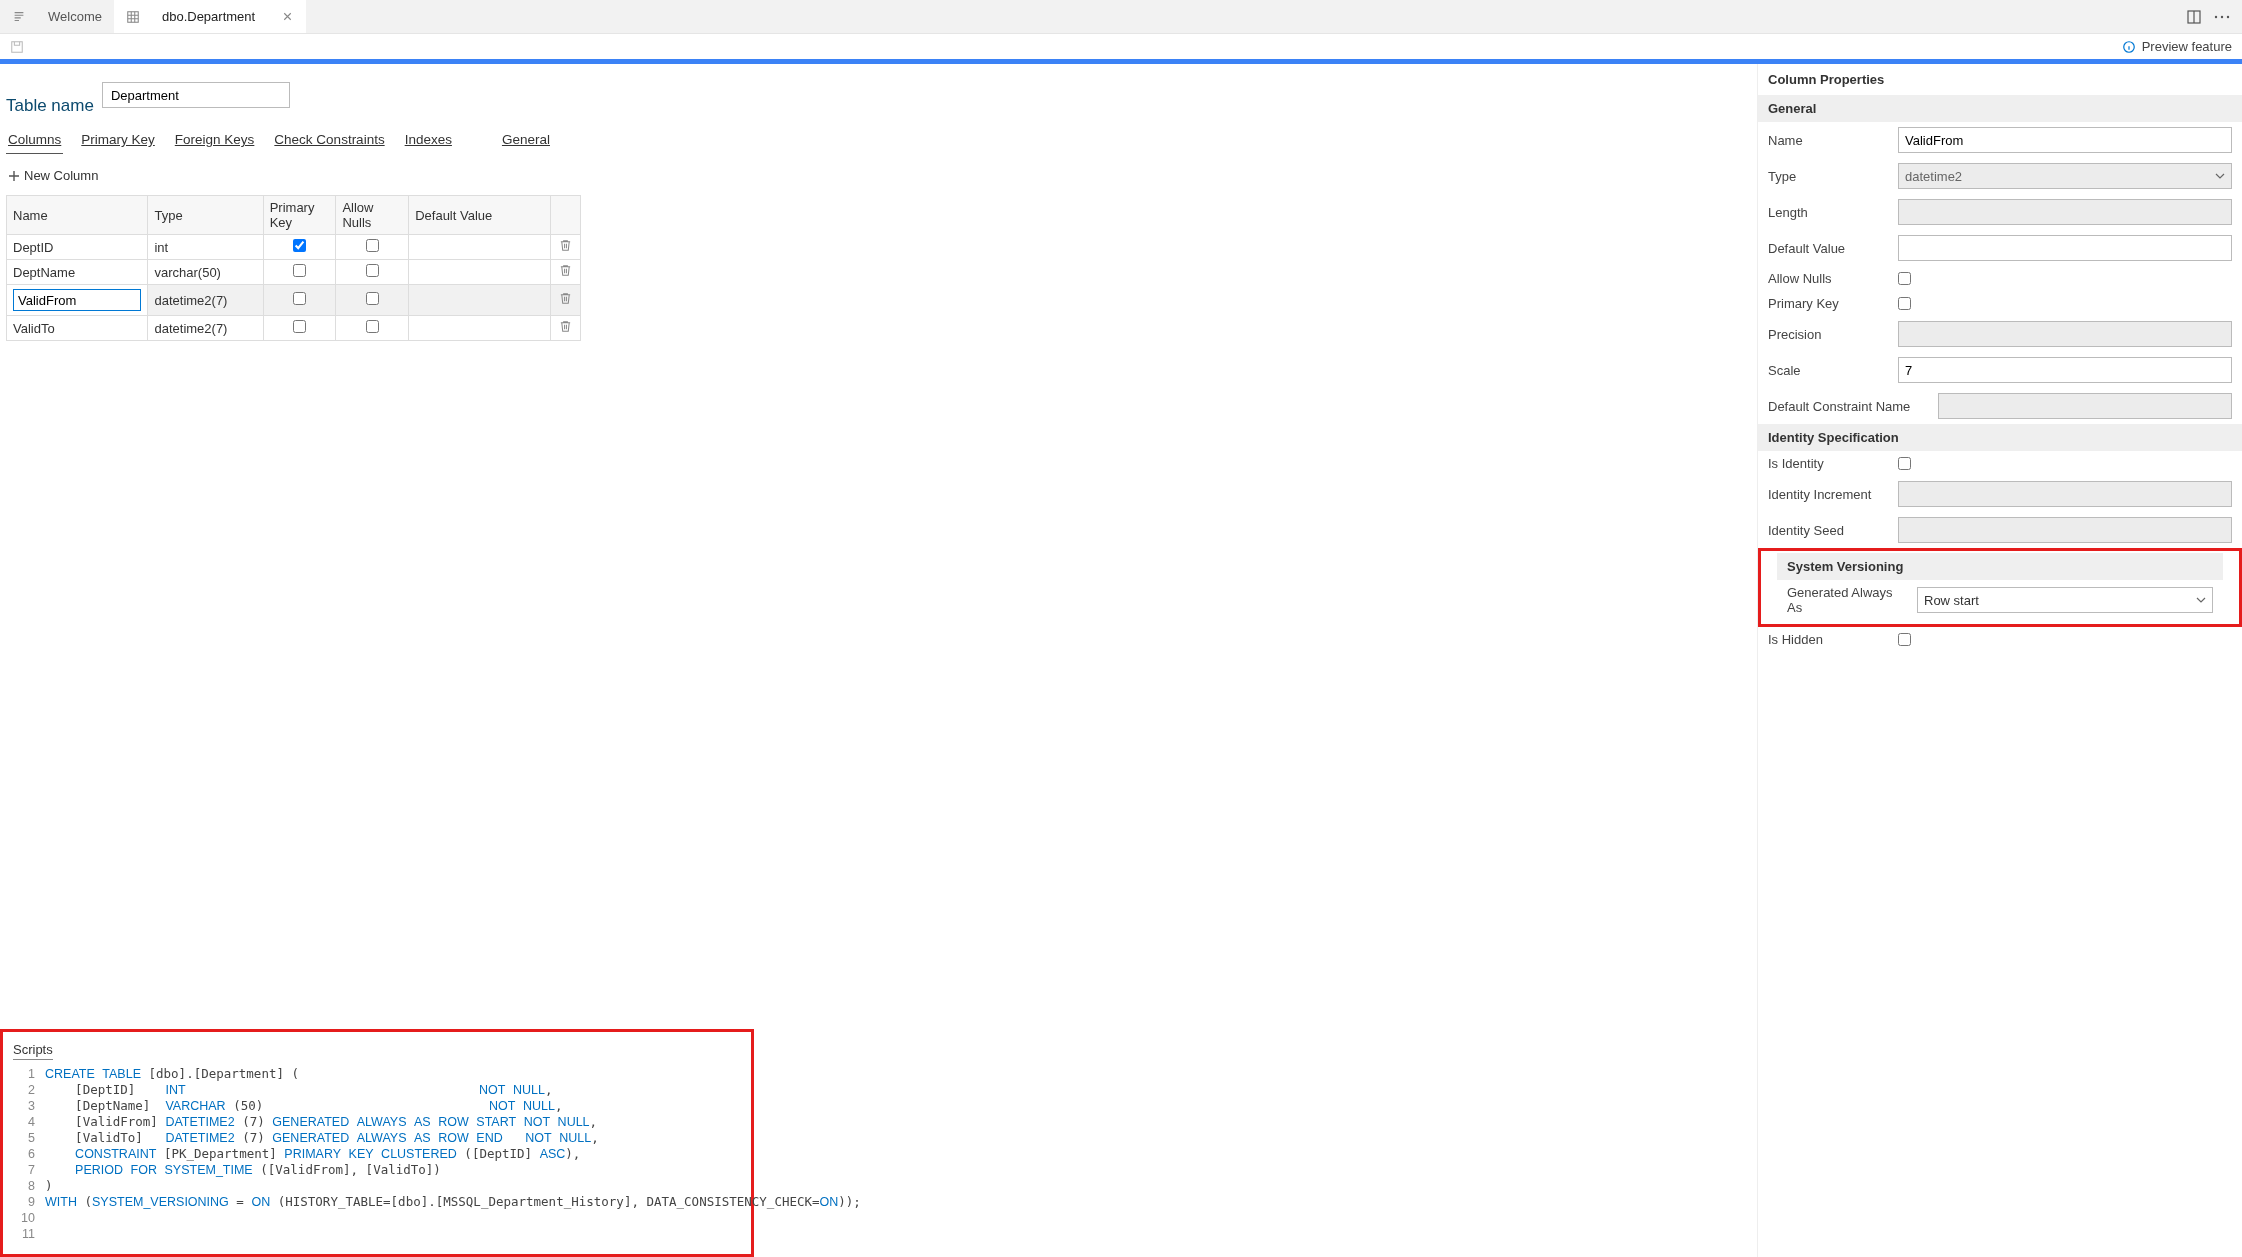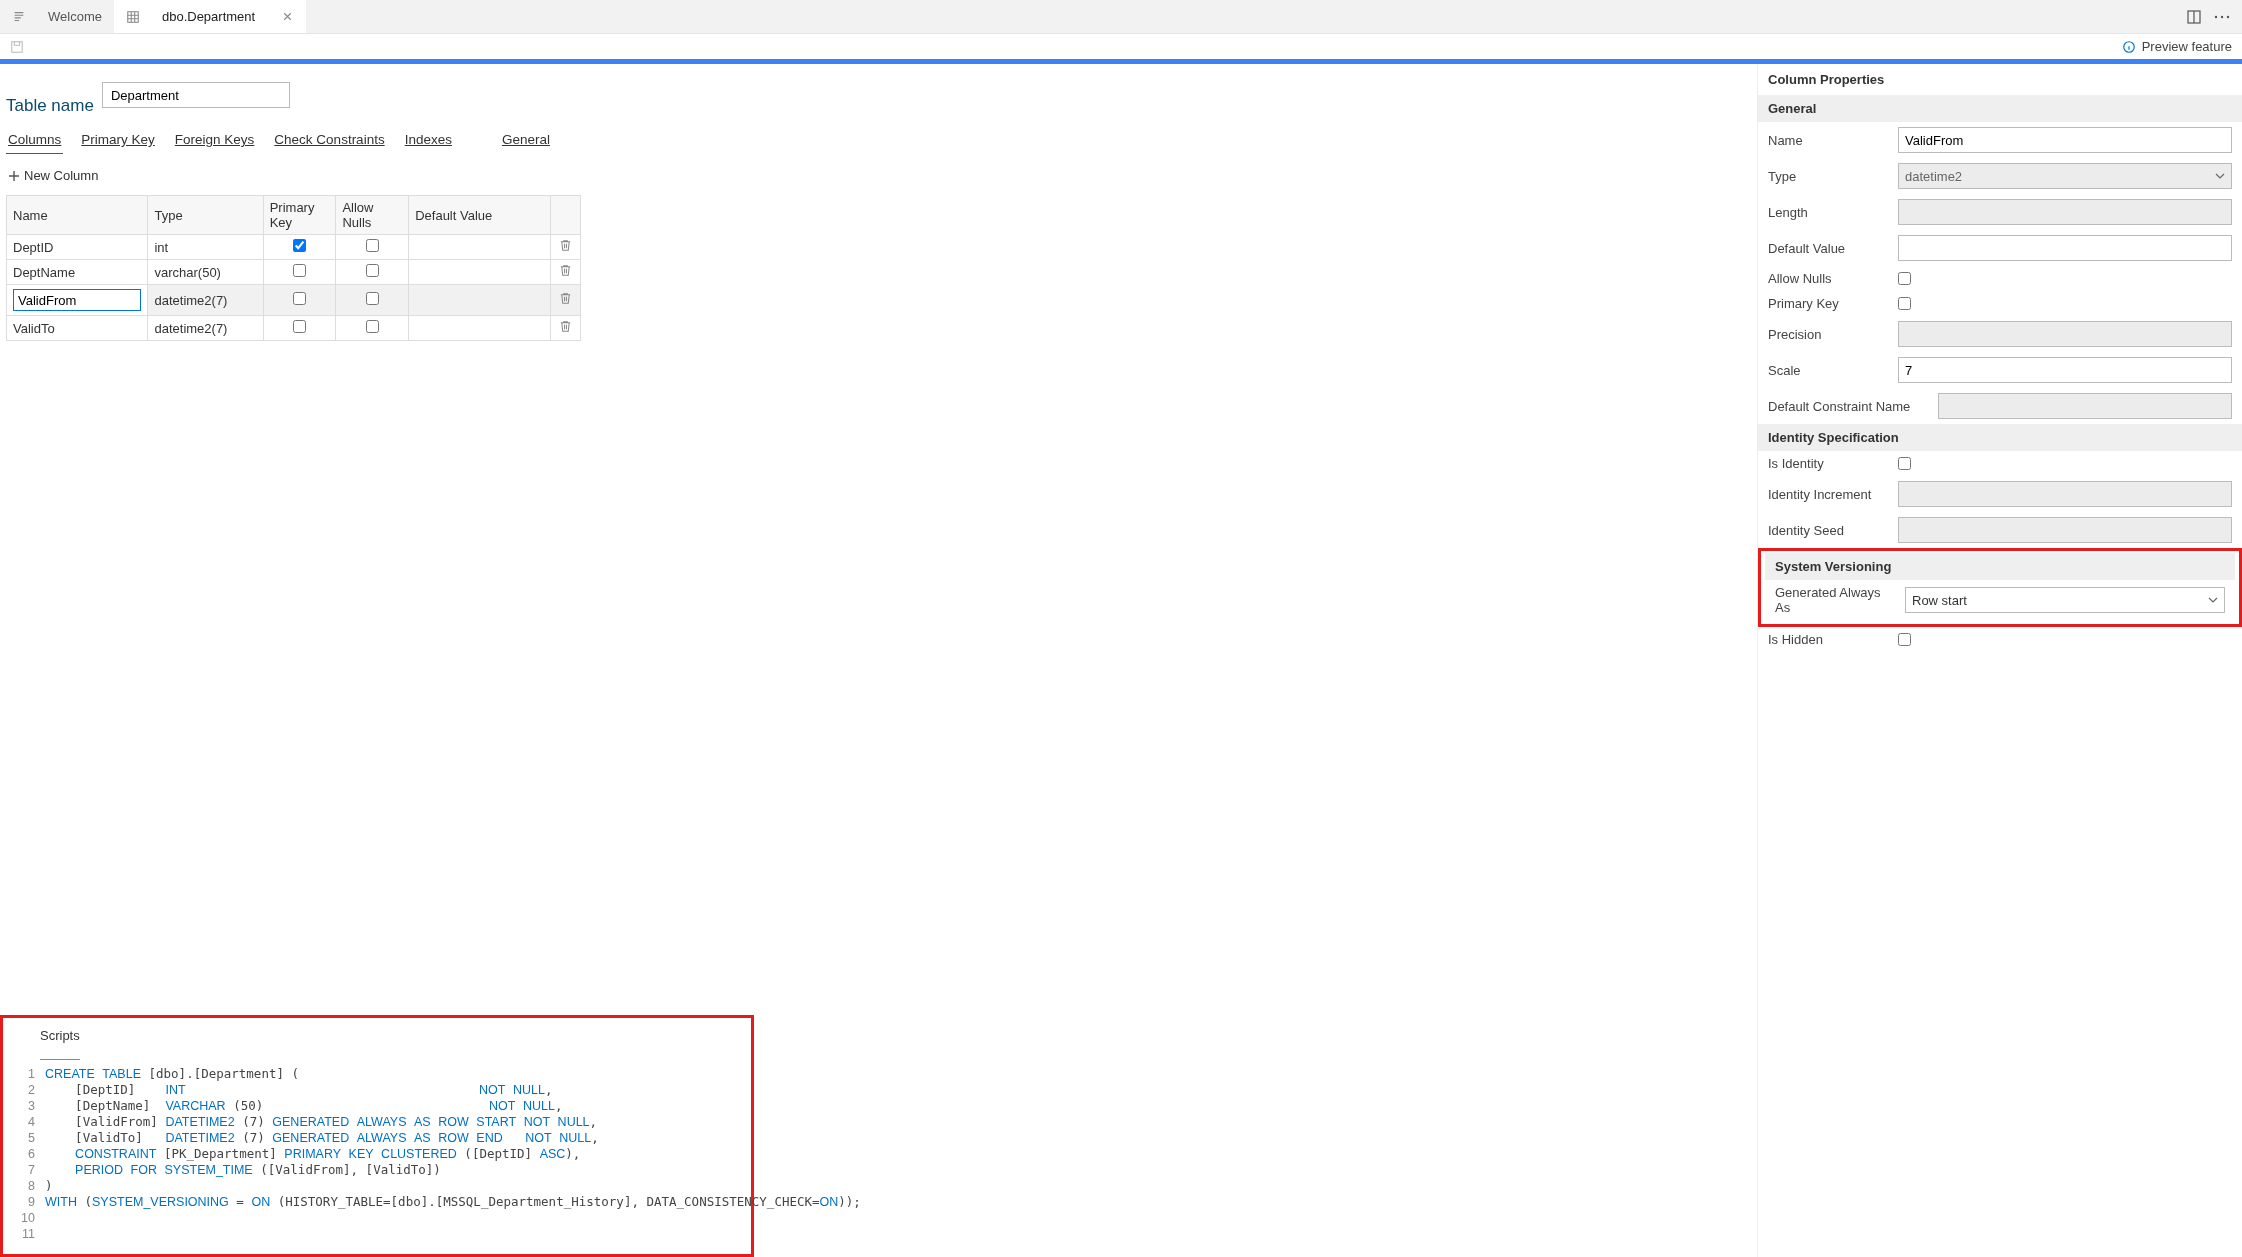--- a/index.html
+++ b/index.html
@@ -87,21 +87,21 @@
 .chk { width: 13px; height: 13px; }
 .trash-icon { width: 13px; height: 13px; color: #888; cursor: pointer; }
 
 
 .scripts-wrap {
   border: 3px solid #e51c1c; margin: 12px 10px 0 0; margin-right: auto;
   width: 754px; padding: 8px 10px 12px;
 }
 .scripts-title {
   font-size: 13px; color: #333; border-bottom: 1px solid #888;
-  display: inline-block; padding-bottom: 16px; margin-bottom: 6px; margin-left: 27px;
+  display: inline-block; padding-bottom: 2px; margin-bottom: 6px;
 }
 .code {
   font-family: Consolas, monospace; font-size: 12.5px; line-height: 15px;
   white-space: pre; color: #444;
 }
 .code .gutter {
   display: inline-block; width: 22px; text-align: right;
   color: #888; margin-right: 10px;
 }
 .kw { color: #0070c1; }
@@ -120,21 +120,21 @@
 .prop-row input[type=text], .prop-row .fake-select {
   flex: 1; height: 26px; border: 1px solid #bbb; padding: 2px 6px;
   font-size: 13px; background: #fff;
 }
 .prop-row input.disabled, .prop-row .fake-select.disabled {
   background: #ececec; color: #666;
 }
 .fake-select { display: flex; align-items: center; justify-content: space-between; }
 .fake-select .chev { width: 10px; height: 10px; color: #666; }
 .prop-row .chk-holder { flex: 1; display: flex; align-items: center; }
-.sysver-wrap { border: 3px solid #e51c1c; padding: 2px 4px 4px; }
+.sysver-wrap { border: 3px solid #e51c1c; padding: 2px 16px 4px; }
 .sysver-wrap .prop-section-head { background: #efefef; }
 </style>
 </head>
 <body>
 
 <div class="tabbar">
   <div class="tab">
     <svg class="tab-icon" viewBox="0 0 16 16" fill="none" stroke="currentColor" stroke-width="1.2">
         <path d="M3 3h10M3 6h10M3 9h7M3 12h5"></path>
       </svg>

